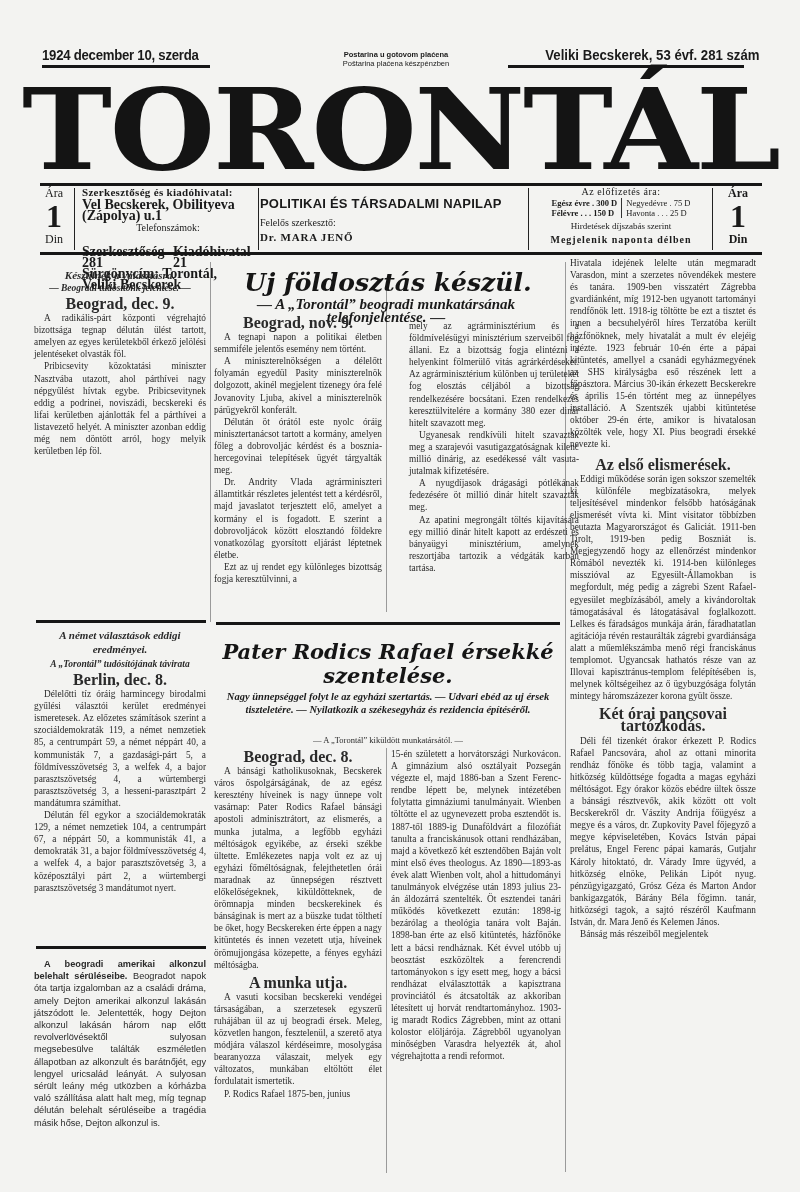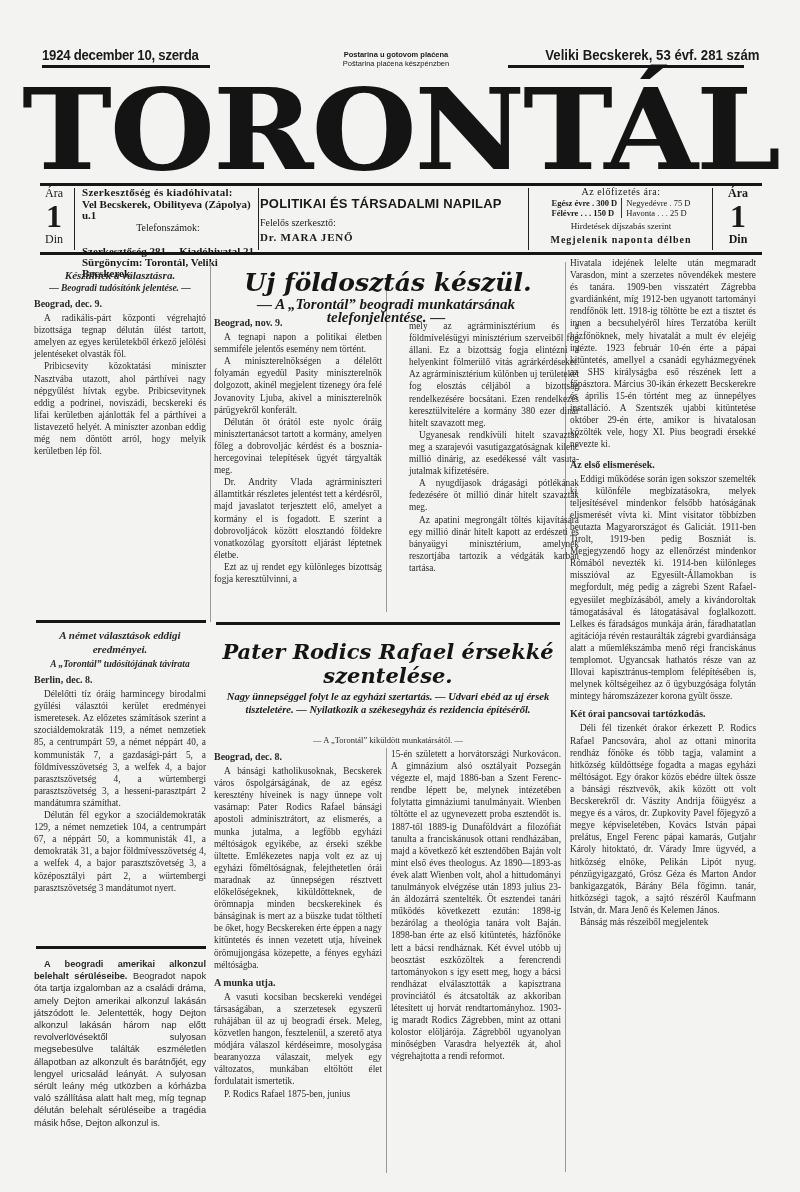--- a/index.html
+++ b/index.html
@@ -16,24 +16,24 @@
   .topline .postal .l1 { font-weight: bold; }
   .topline .issue { position: absolute; right: 0; top: 2px; font-family: "Liberation Sans", sans-serif; font-weight: bold; font-size: 15px; transform: scaleX(0.88); transform-origin: right; white-space: nowrap; }
   .bar { position: absolute; background: #161616; }
   .masthead { position: absolute; top: 76px; left: 40px; width: 720px; height: 108px; text-align: center; }
   .masthead .title { font-family: "DejaVu Serif", serif; font-weight: bold; font-size: 112px; line-height: 108px; letter-spacing: -2px; color: #141414; transform: scaleX(1.08); display: inline-block; }
   .infobox { position: absolute; top: 186px; left: 40px; width: 722px; height: 66px; font-family: "Liberation Serif", serif; }
   .infobox .cell { position: absolute; top: 0; height: 64px; }
   .vline { position: absolute; top: 2px; width: 1px; height: 62px; background: #222; }
   .ara { text-align: center; font-size: 12px; line-height: 14px; }
   .ara .big { font-size: 32px; line-height: 32px; font-weight: bold; }
-  .small-bold { font-size: 11px; font-weight: bold; line-height: 11px; }
+  .small-bold { font-size: 14px; font-weight: bold; line-height: 11px; }
   .col { position: absolute; font-family: "Liberation Serif", serif; font-size: 9.3px; line-height: 12.1px; text-align: justify; color: #2a2a2a; }
   .col p { margin: 0; text-indent: 10px; }
-  .col .dateline { text-align: left; font-weight: bold; font-size: 10px; margin: 3px 0 2px; text-indent: 0; }
+  .col .dateline { text-align: center; font-weight: bold; font-size: 16px; margin: 3px 0 2px; text-indent: 0; }
   .h-it { font-weight: bold; font-style: italic; text-align: center; text-indent: 0; }
   .colrule { position: absolute; width: 1px; background: #9a9a9a; }
   .big-headline { position: absolute; font-family: "DejaVu Serif", serif; font-weight: bold; font-style: italic; text-align: center; color: #151515; }
   .subhead { position: absolute; font-family: "Liberation Serif", serif; font-weight: bold; font-style: italic; text-align: center; font-size: 10.5px; line-height: 13px; }
   .bold { font-weight: bold; }
 </style>
 </head>
 <body>
 
 <div class="page">

